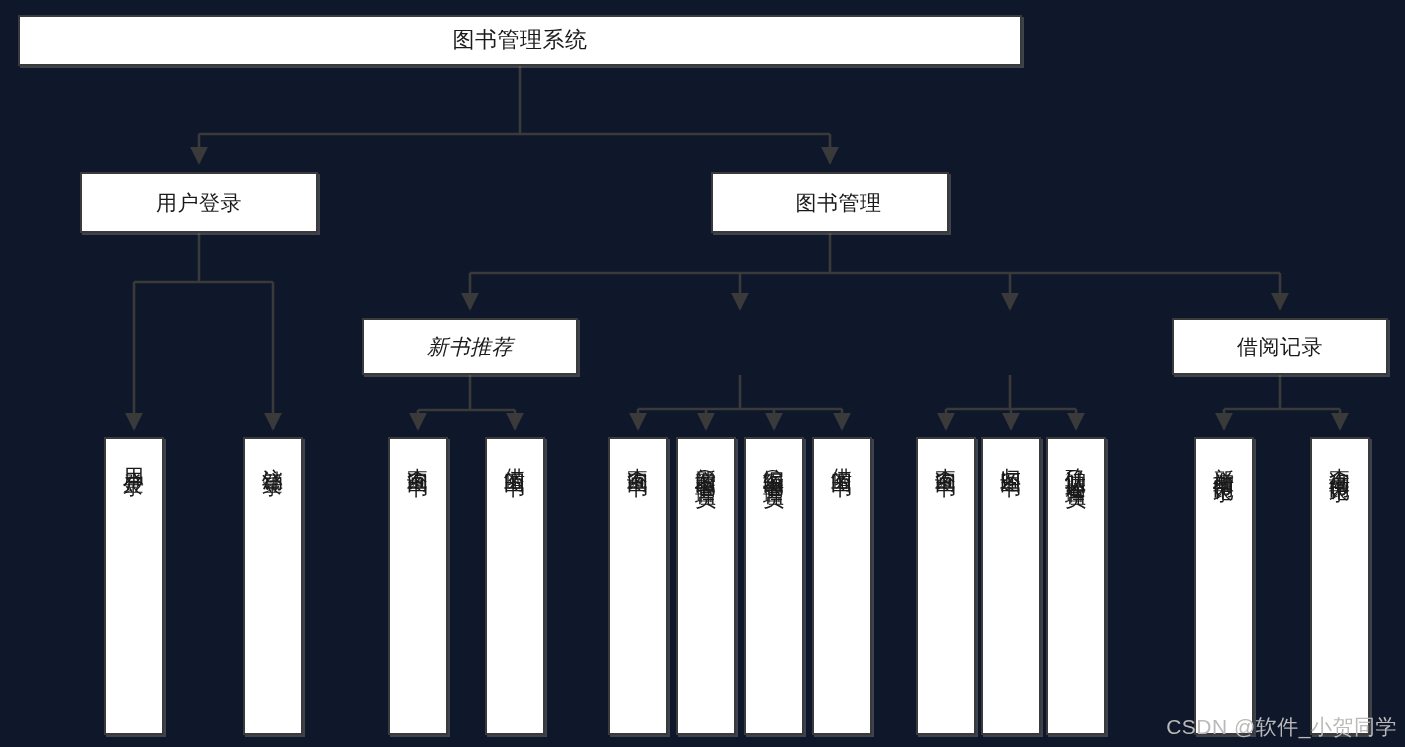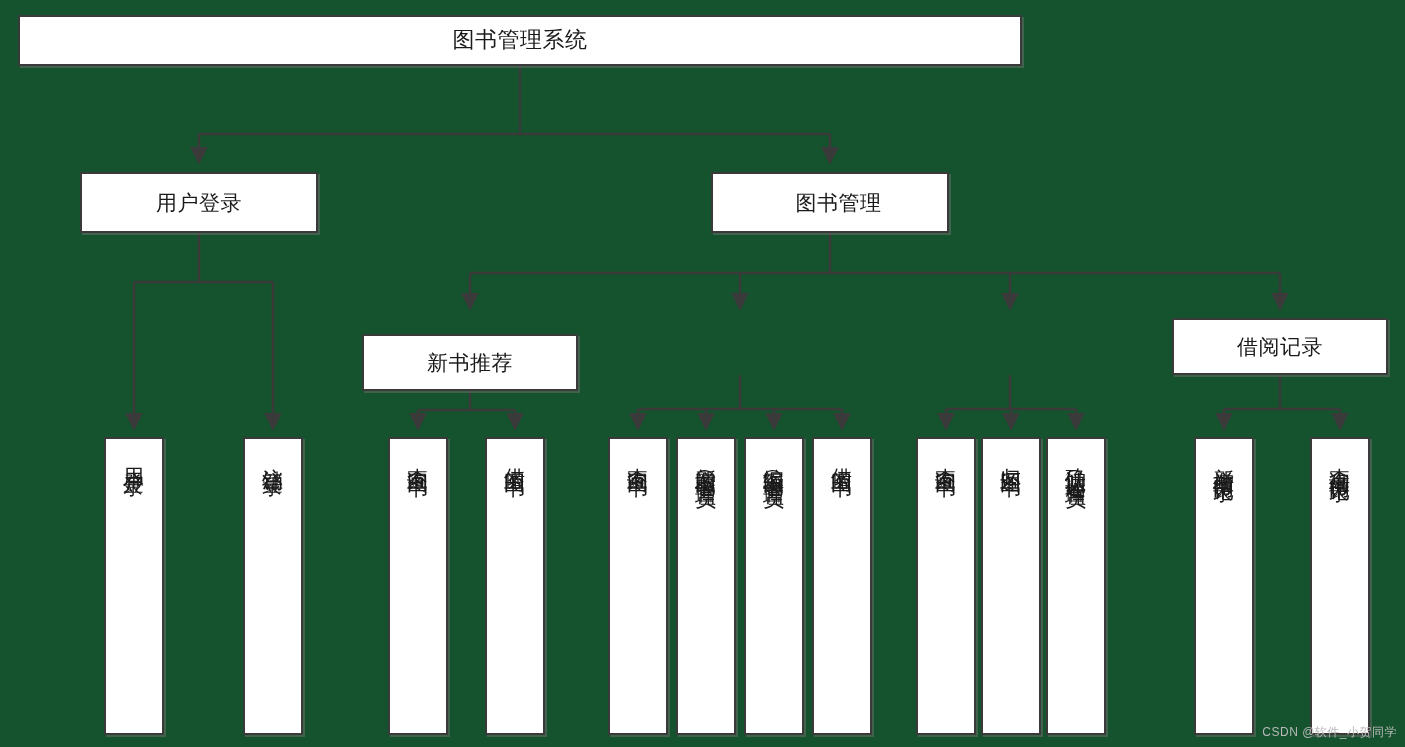--- a/index.html
+++ b/index.html
@@ -7,21 +7,21 @@
     padding: 0;
     background: #ffffff;
   }
   body {
     font-family: "Liberation Sans", "DejaVu Sans", sans-serif;
   }
   #canvas {
     position: relative;
     width: 1405px;
     height: 747px;
-    background: #14532d;
+    background: #0f172a;
     overflow: hidden;
   }
   #edges {
     position: absolute;
     left: 0;
     top: 0;
     width: 1405px;
     height: 747px;
   }
   .node {
@@ -51,21 +51,21 @@
   .node.vertical {
     align-items: flex-start;
     padding-top: 12px;
     justify-content: center;
   }
   .node.root .node-label { font-size: 22px; }
   .watermark {
     position: absolute;
     right: 8px;
     bottom: 6px;
-    font-size: 12px;
+    font-size: 21px;
     color: #b9b9b9;
     letter-spacing: 0.5px;
     white-space: nowrap;
     z-index: 3;
     font-family: "Liberation Sans", "DejaVu Sans", sans-serif;
   }
 </style>
 </head>
 <body>
 
@@ -125,21 +125,21 @@
     <span class="node-label">图书管理系统</span>
   </div>
 
   <div class="node" style="left:80px; top:172px; width:238px; height:61px;">
     <span class="node-label">用户登录</span>
   </div>
   <div class="node" style="left:711px; top:172px; width:238px; height:61px;padding-left:17px;">
     <span class="node-label">图书管理</span>
   </div>
 
-  <div class="node" style="left:362px; top:334px; width:216px; height:57px;">
+  <div class="node" style="left:362px; top:318px; width:216px; height:57px;font-style:italic;">
     <span class="node-label">新书推荐</span>
   </div>
   <div class="node" style="left:1172px; top:318px; width:216px; height:57px;">
     <span class="node-label">借阅记录</span>
   </div>
 
   <div class="node vertical" style="left:104px; top:437px; width:60px; height:298px;">
     <span class="node-label">用户登录</span>
   </div>
   <div class="node vertical" style="left:243px; top:437px; width:60px; height:298px;">

